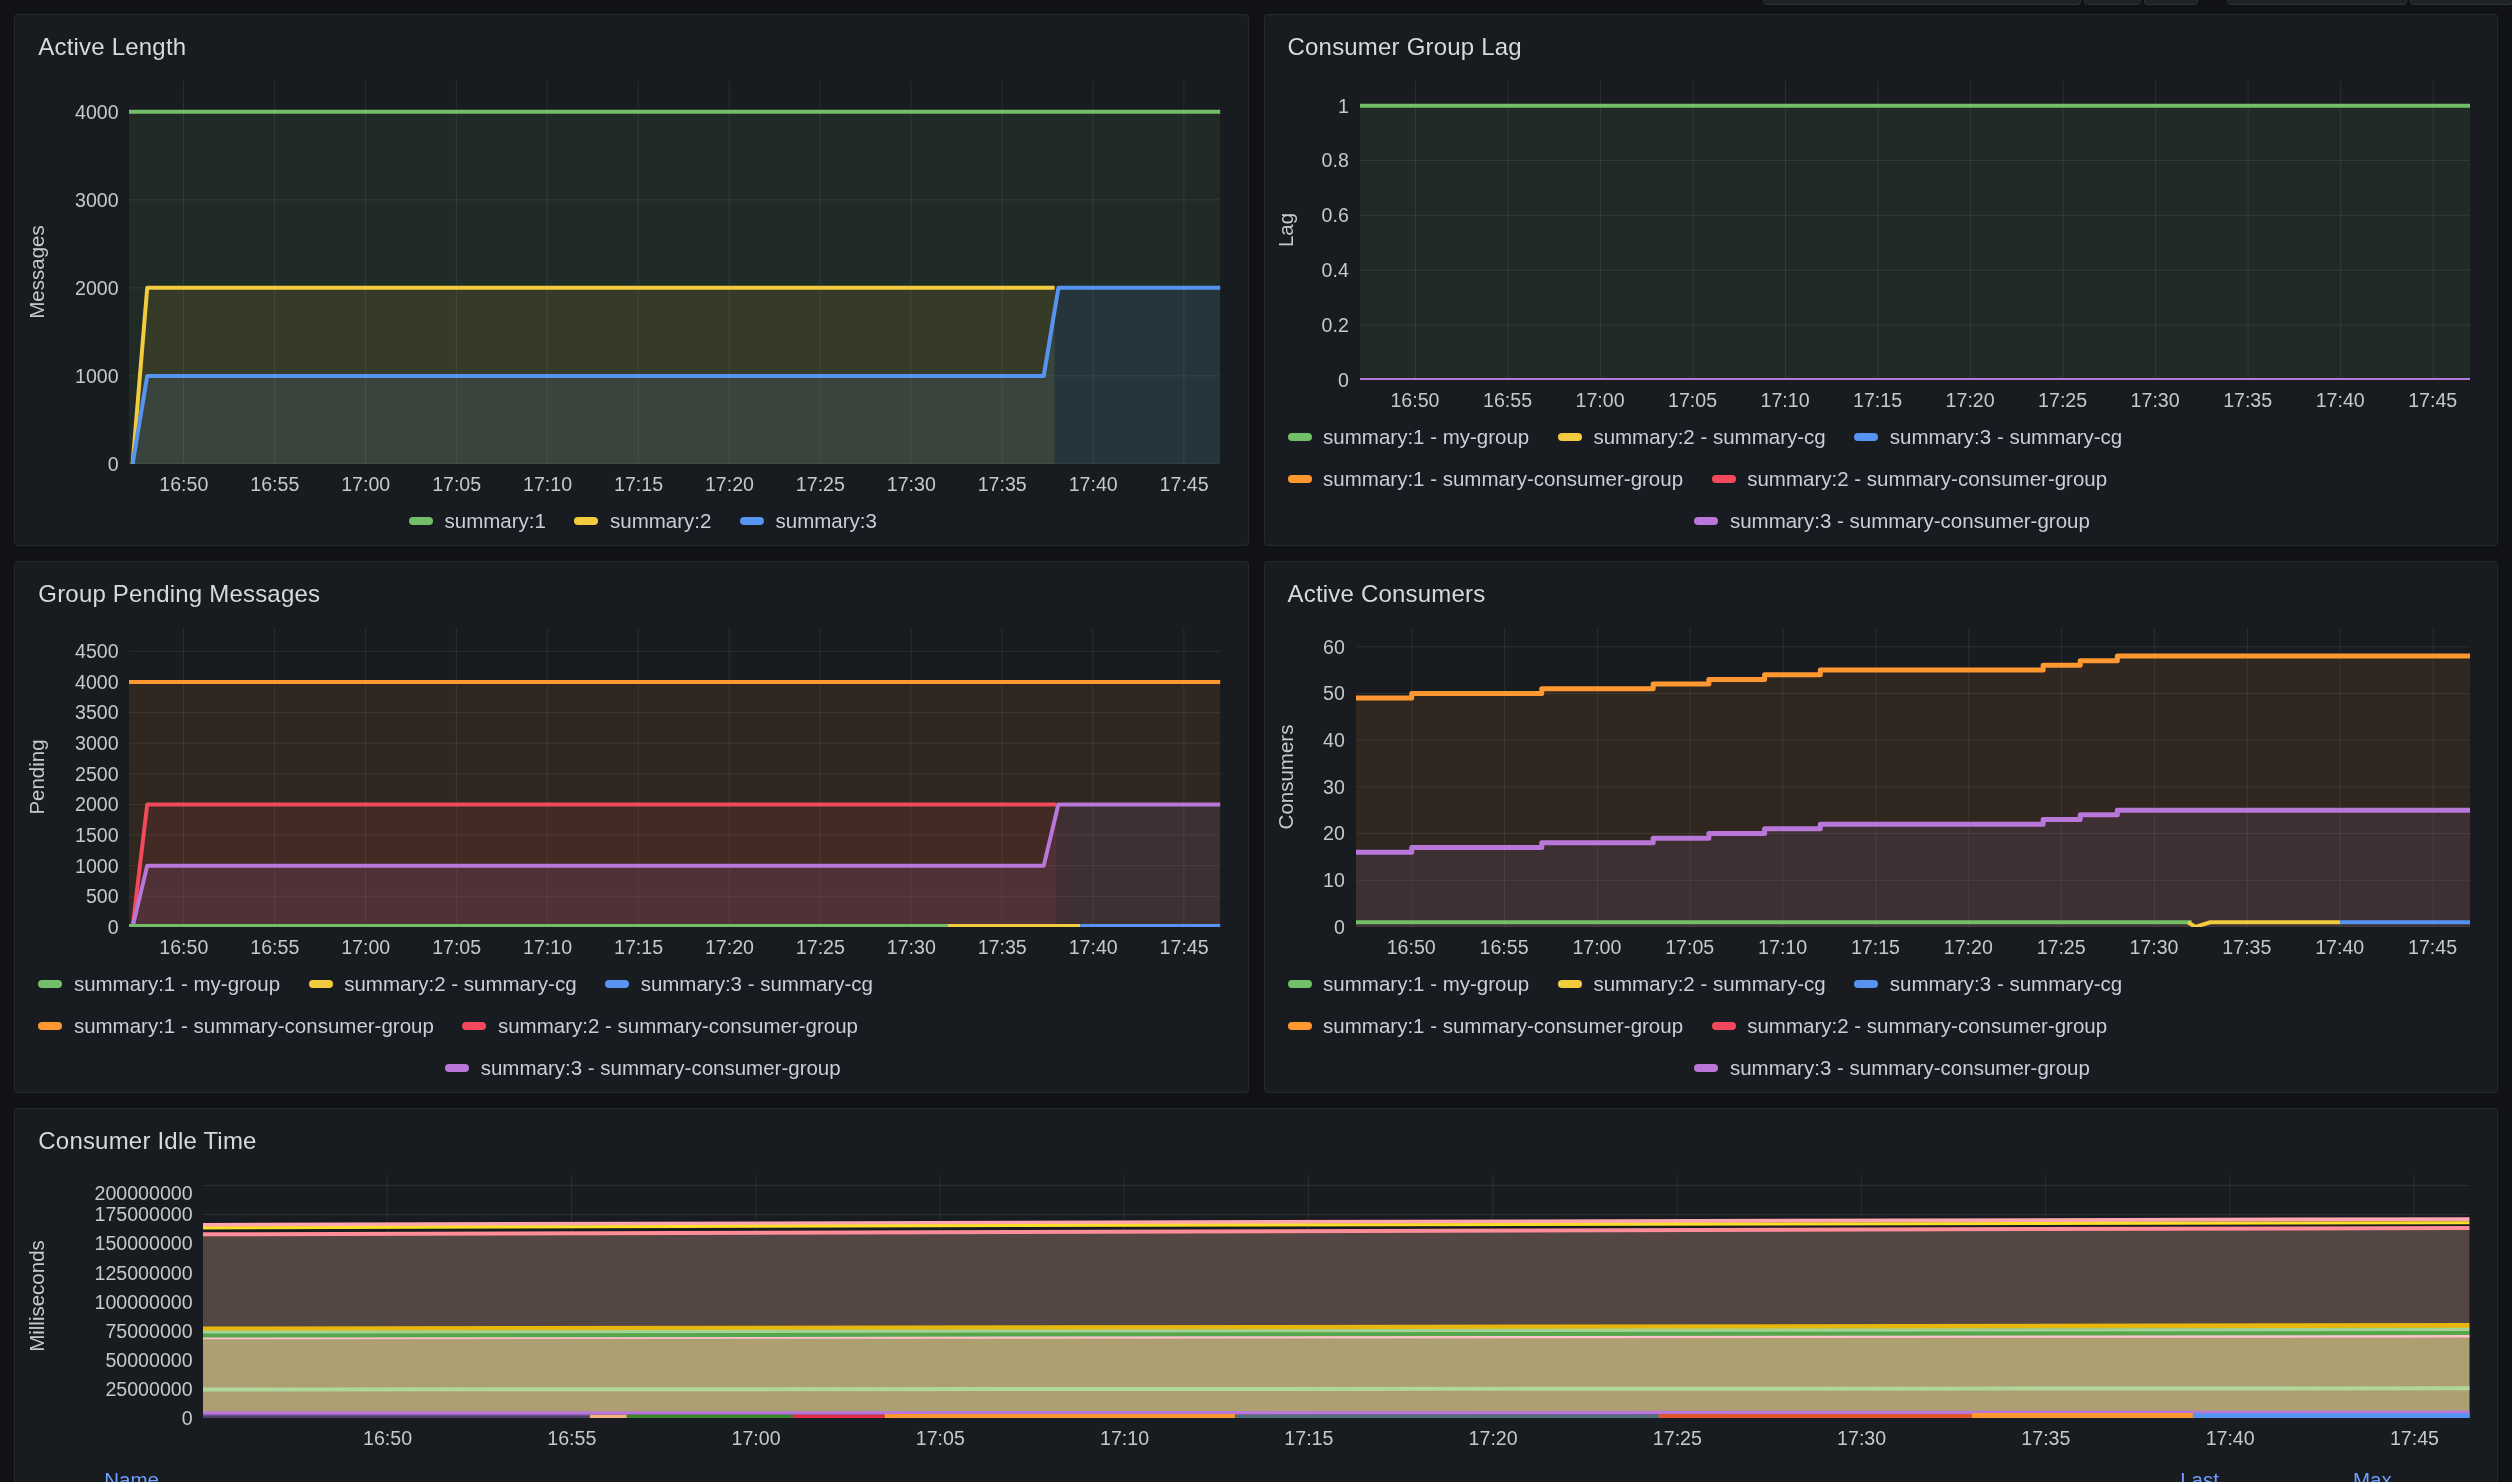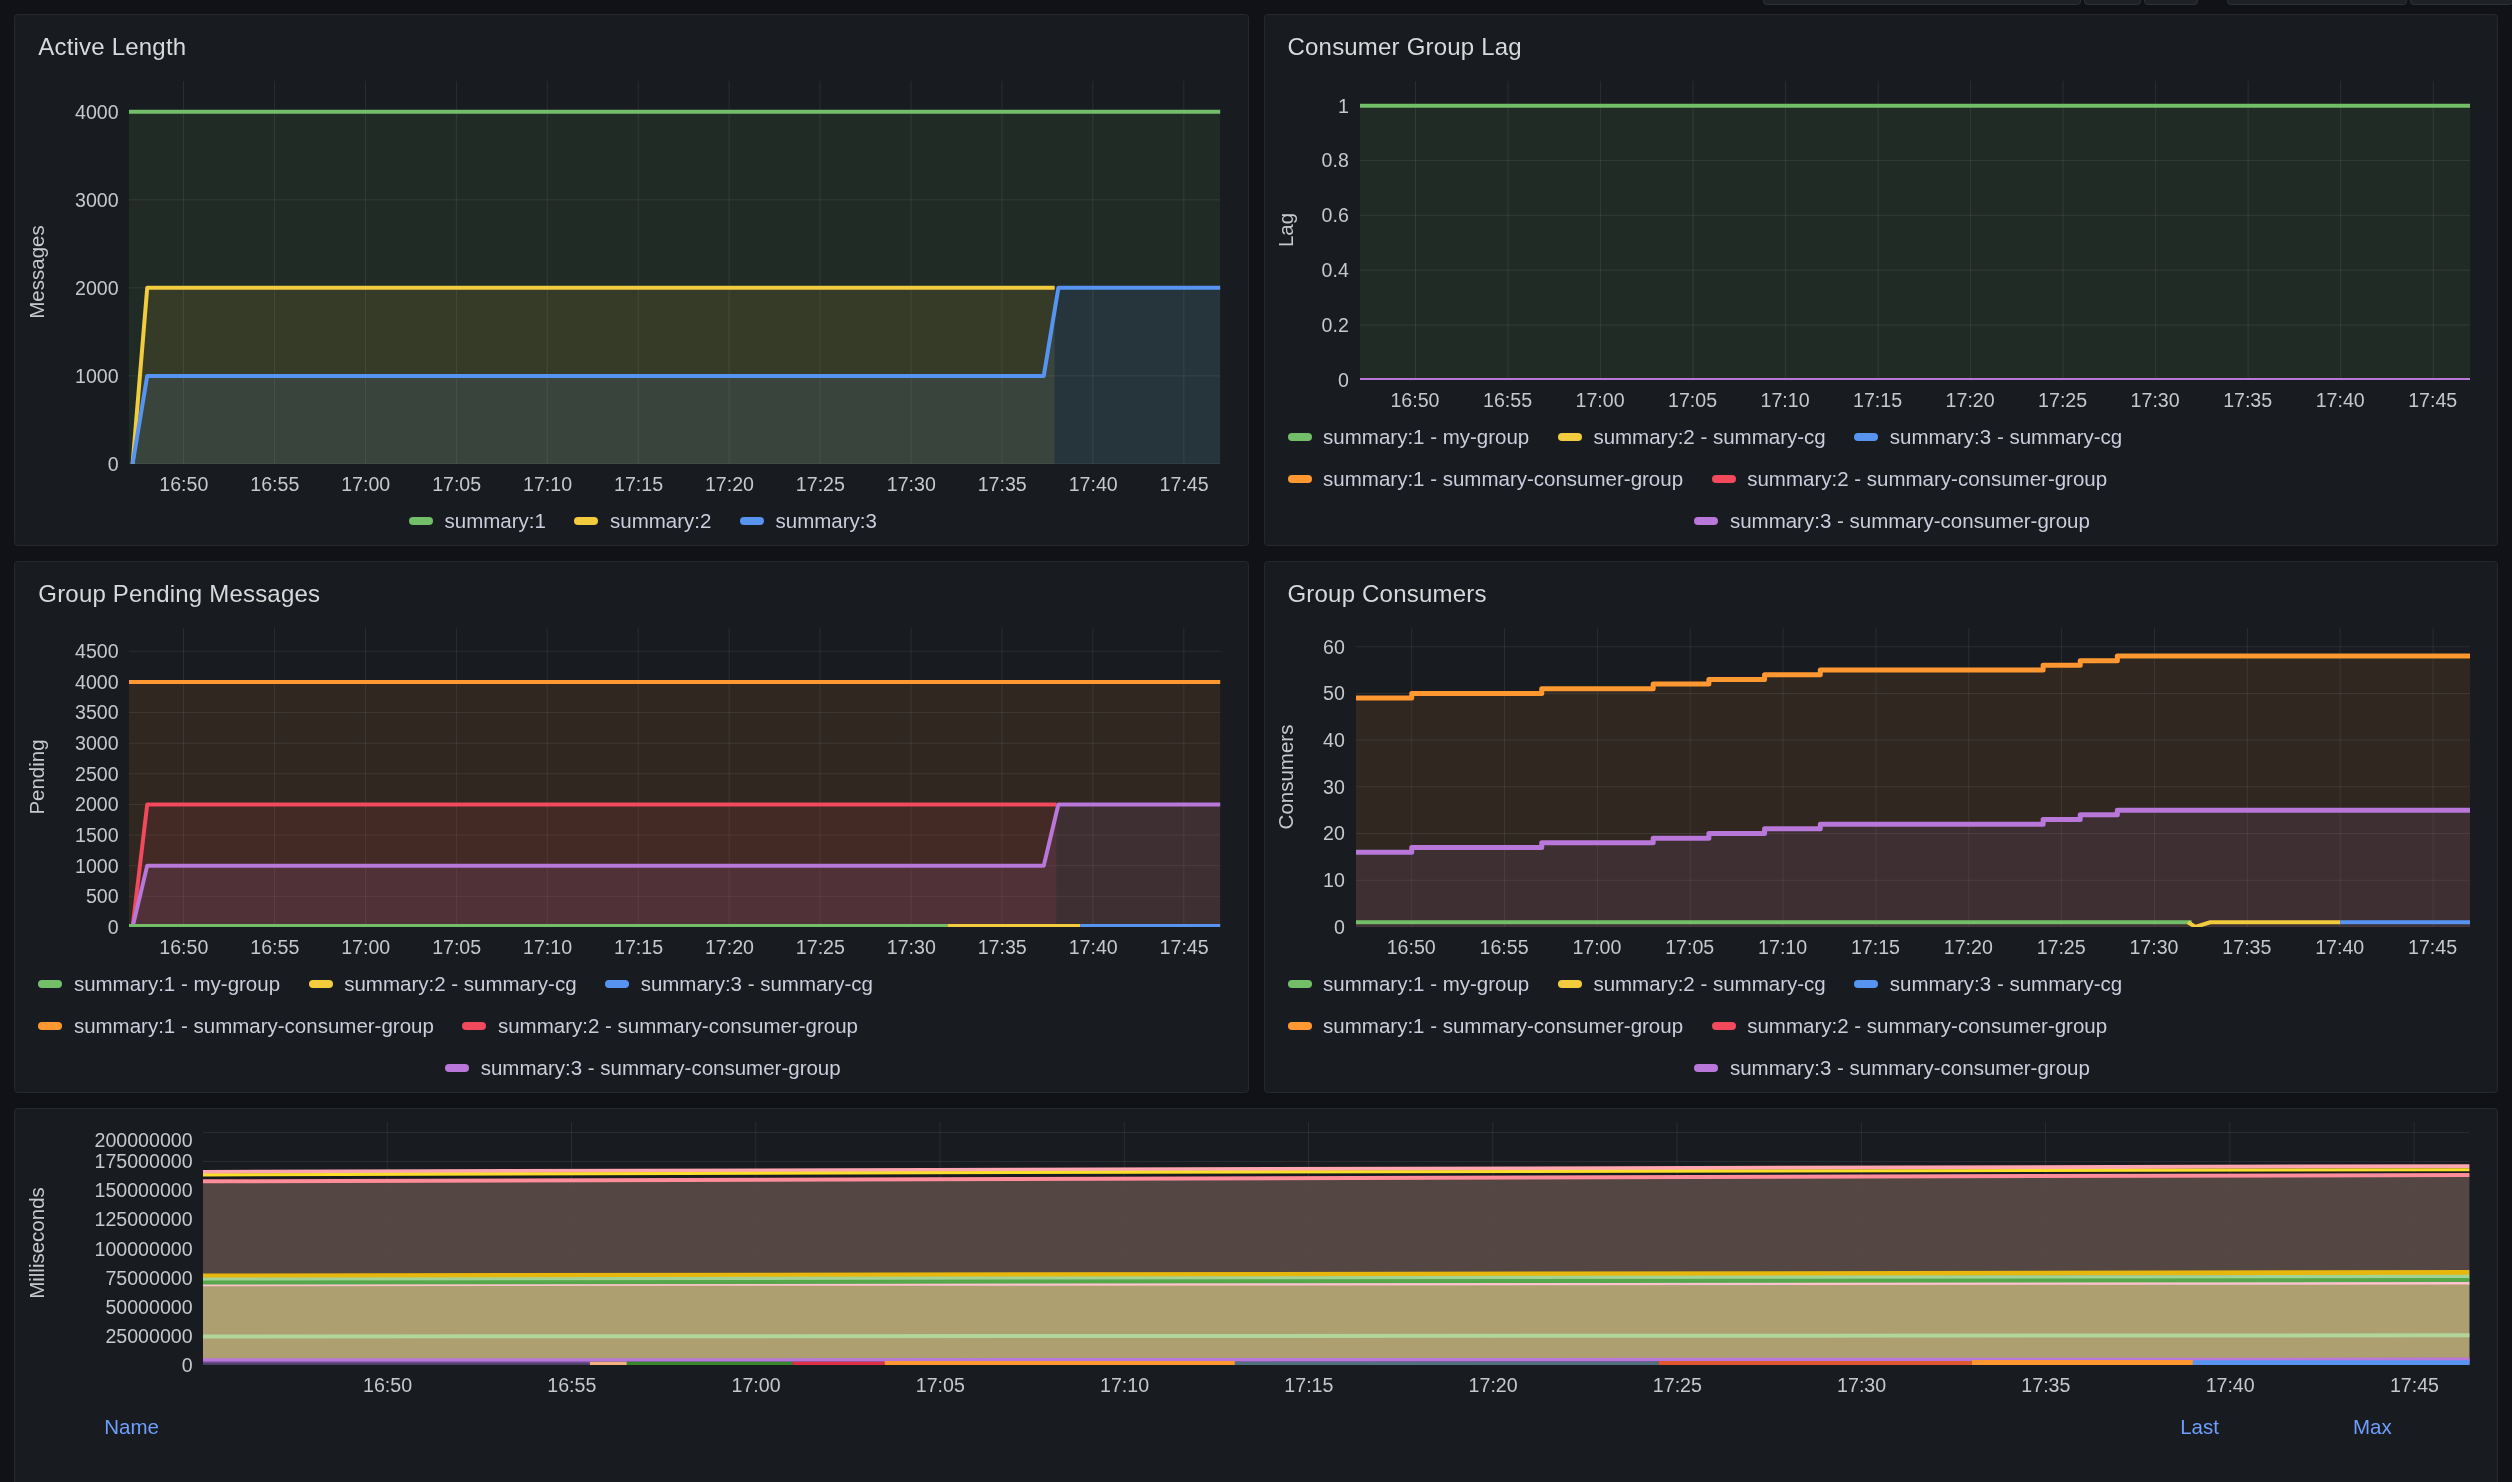--- a/index.html
+++ b/index.html
@@ -305,21 +305,21 @@
         <div class="legend-row">
           <div class="legend-item">
             <span class="legend-swatch" style="background: rgb(184, 119, 217);"></span>
             <span class="legend-label">summary:3 - summary-consumer-group</span>
           </div>
         </div>
       </div>
   </section>
 
   <section class="panel p4">
-    <div class="panel-title">Group Consumers</div>
+    <div class="panel-title">Active Consumers</div>
     <div class="plot-row">
       <div class="ylabel-col">
         <span class="ylabel">Consumers</span>
       </div>
       <div class="yticks-col">
           <div class="ytick" style="top: 100%;">0</div>
           <div class="ytick" style="top: 84.375%;">10</div>
           <div class="ytick" style="top: 68.75%;">20</div>
           <div class="ytick" style="top: 53.125%;">30</div>
           <div class="ytick" style="top: 37.5%;">40</div>
@@ -398,20 +398,21 @@
         <div class="legend-row">
           <div class="legend-item">
             <span class="legend-swatch" style="background: rgb(184, 119, 217);"></span>
             <span class="legend-label">summary:3 - summary-consumer-group</span>
           </div>
         </div>
       </div>
   </section>
 
   <section class="panel p5 wide">
+    <div class="panel-title">Consumer Idle Time</div>
     <div class="plot-row">
       <div class="ylabel-col">
         <span class="ylabel">Milliseconds</span>
       </div>
       <div class="yticks-col">
           <div class="ytick" style="top: 100%;">0</div>
           <div class="ytick" style="top: 88.0383%;">25000000</div>
           <div class="ytick" style="top: 76.0766%;">50000000</div>
           <div class="ytick" style="top: 64.1148%;">75000000</div>
           <div class="ytick" style="top: 52.1531%;">100000000</div>

